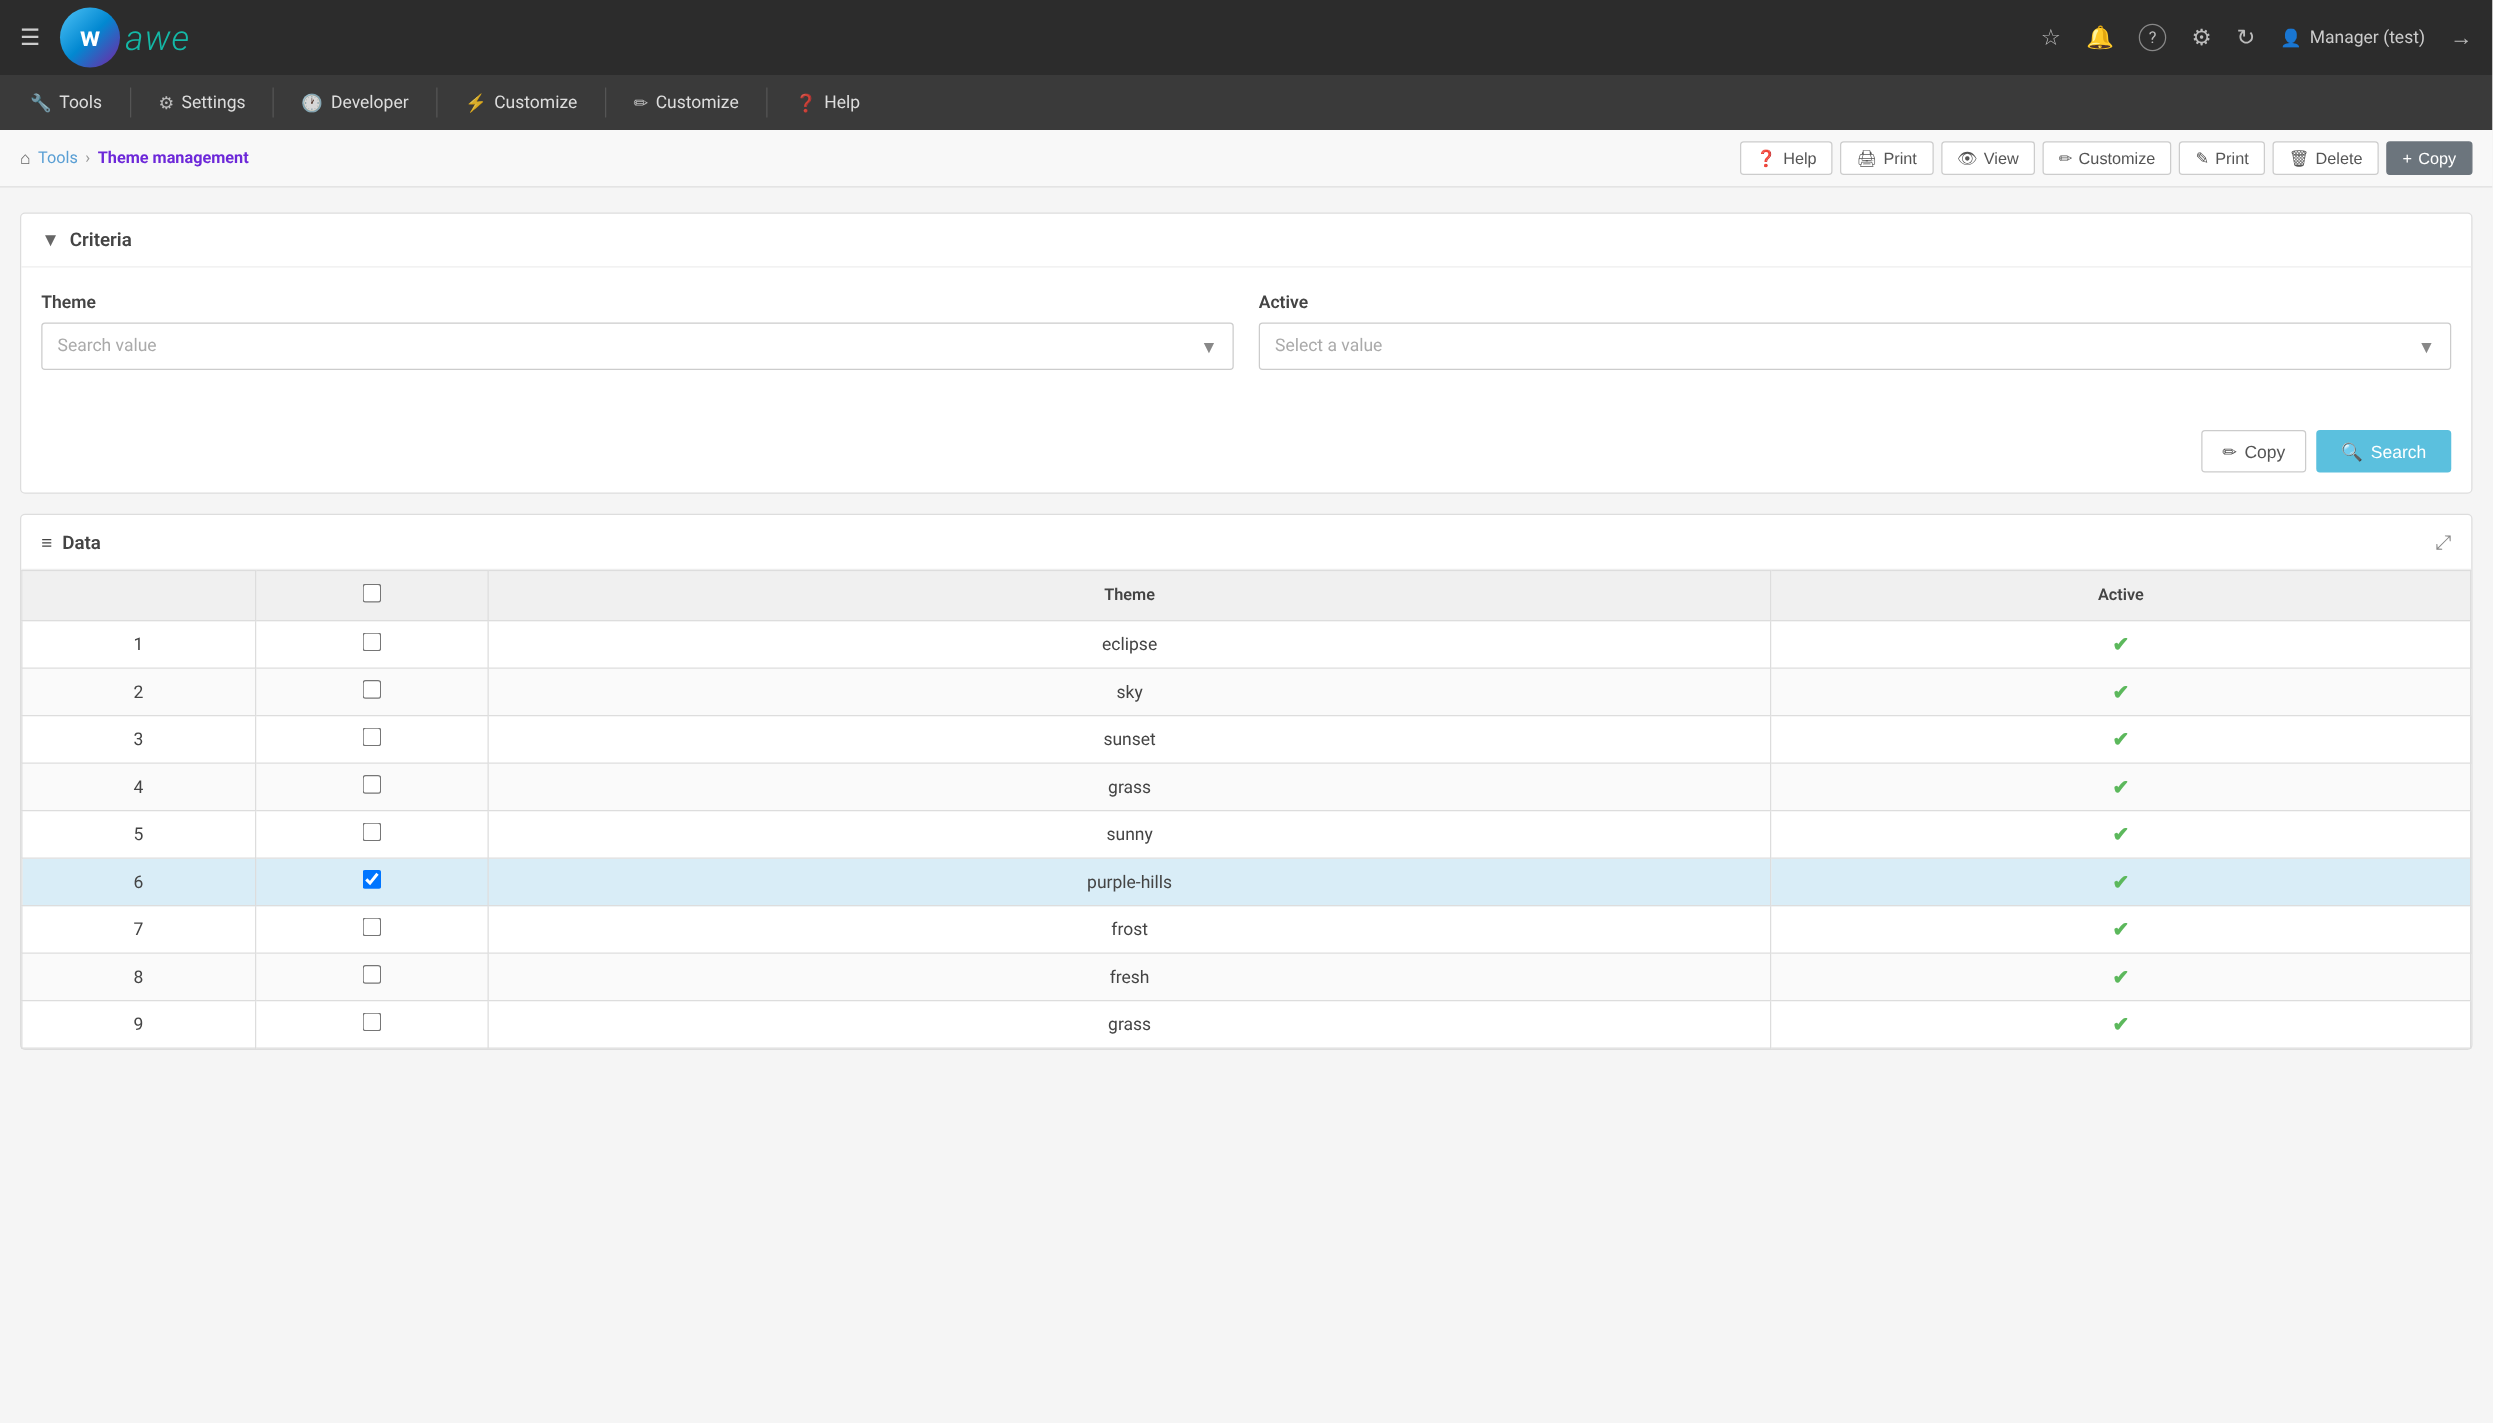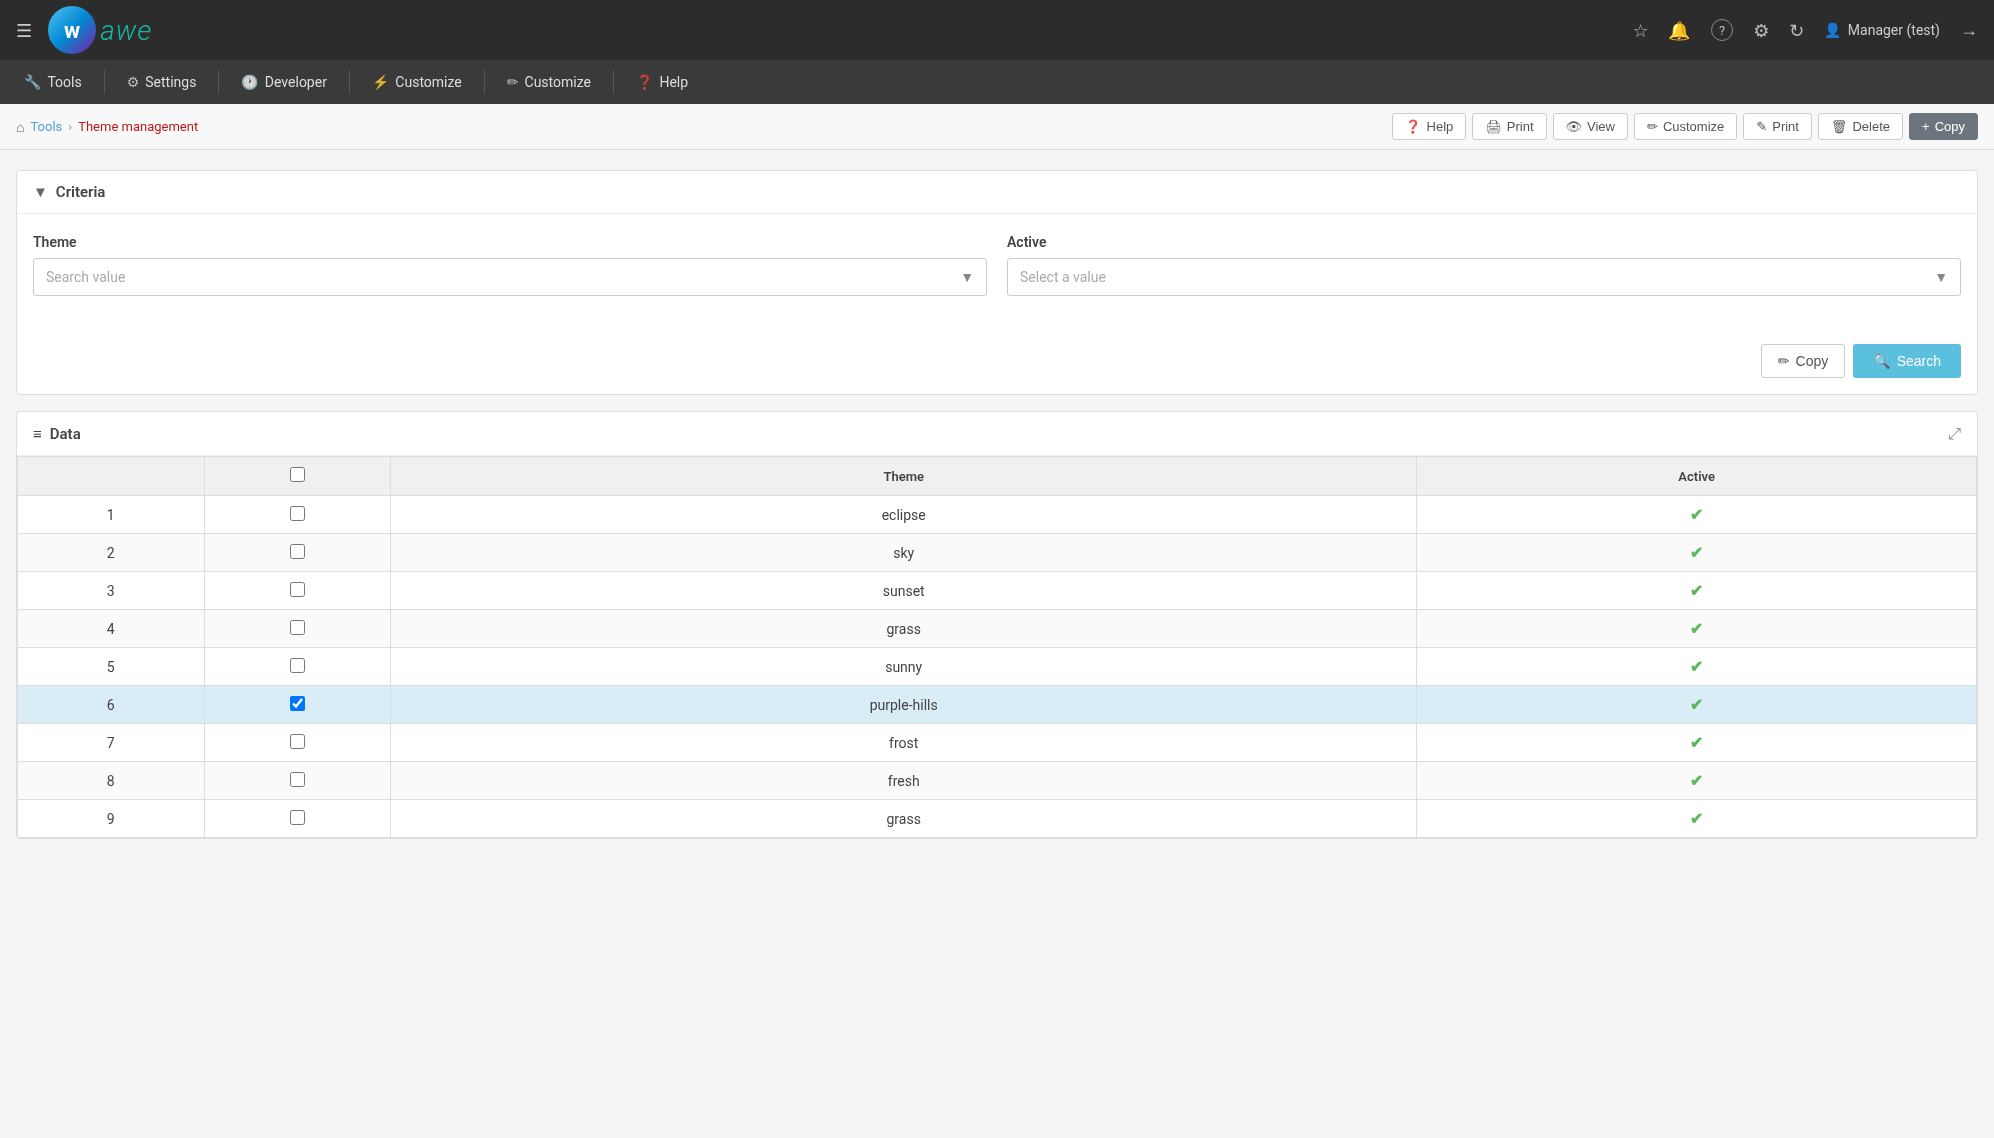--- a/index.html
+++ b/index.html
@@ -57,21 +57,21 @@
       display: flex;
       align-items: center;
       justify-content: space-between;
       padding: 0 16px;
       height: 46px;
     }
     .breadcrumb { display: flex; align-items: center; gap: 6px; font-size: 13px; color: #666; }
     .breadcrumb-home { font-size: 14px; }
     .breadcrumb-sep { color: #999; }
     .breadcrumb-link { color: #5a9fd4; cursor: pointer; }
-    .breadcrumb-current { color: #b91c1c; font-weight: 400; }
+    .breadcrumb-current { color: #6d28d9; font-weight: 700; }
     .breadcrumb-actions { display: flex; align-items: center; gap: 6px; }
     .breadcrumb-btn {
       padding: 5px 12px;
       border: 1px solid #ccc;
       background: white;
       border-radius: 3px;
       cursor: pointer;
       font-size: 13px;
       color: #555;
       display: flex; align-items: center; gap: 5px;

